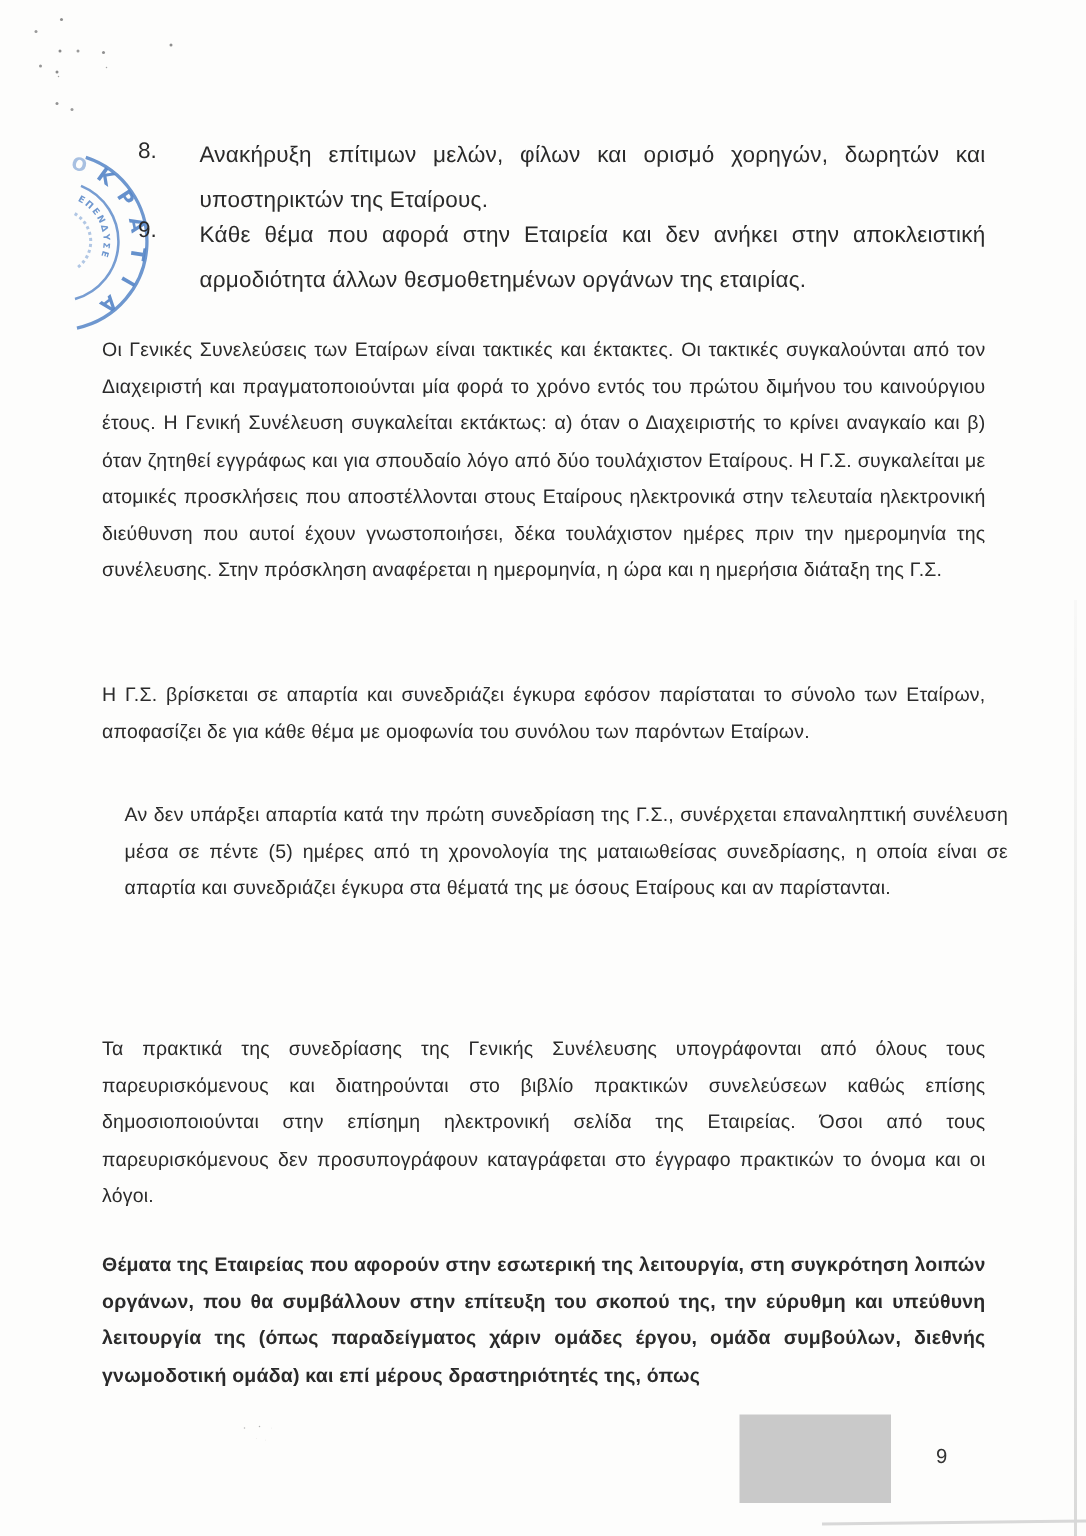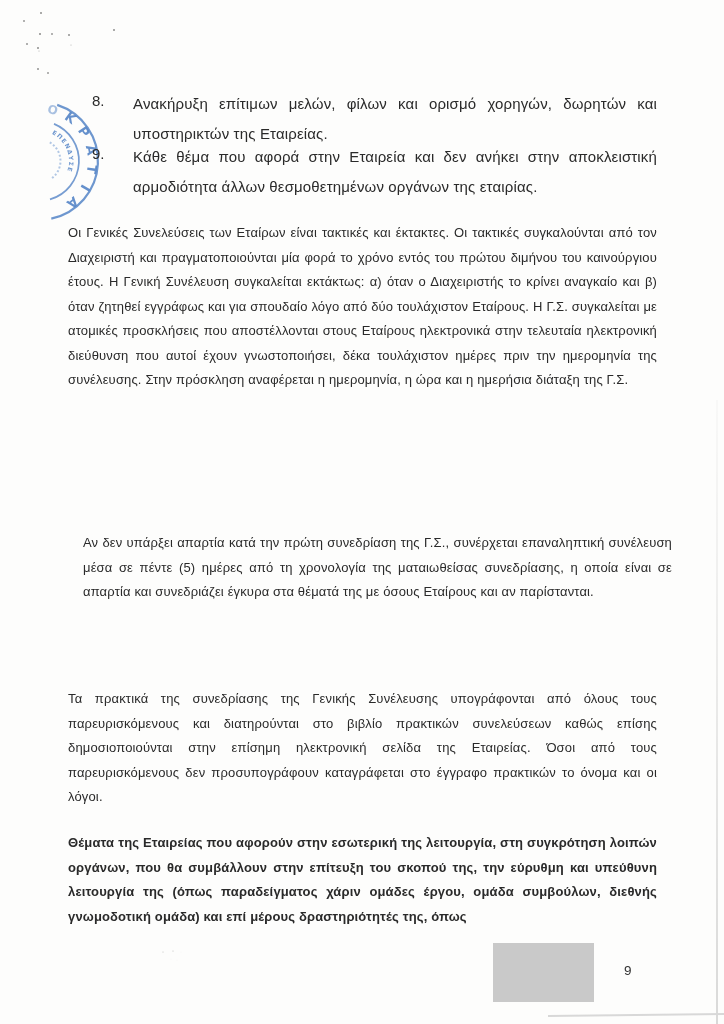--- a/index.html
+++ b/index.html
@@ -118,28 +118,29 @@
       <text x="0" y="0" font-size="13" opacity="0.9" transform="translate(81.4,90.5) rotate(120)">Ι</text>
       <text x="0" y="0" font-size="13" opacity="0.9" transform="translate(69.8,104.1) rotate(141)">Α</text>
       <text font-size="6" letter-spacing="1.2" opacity="0.85" text-anchor="start">
         <textPath href="#innerTextArc">ΕΠΕΝΔΥΣΕ</textPath>
       </text>
     </g>
   </svg>
 
   <div class="agenda-item" style="top:89px;">
     <div class="agenda-num">8.</div>
-    <div class="agenda-body">Ανακήρυξη επίτιμων μελών, φίλων και ορισμό χορηγών, δωρητών και υποστηρικτών της Εταιρείας.</div>
+    <div class="agenda-body">Ανακήρυξη επίτιμων μελών, φίλων και ορισμό χορηγών, δωρητών και υποστηρικτών της Εταίρους.</div>
   </div>
   <div class="agenda-item" style="top:142px;">
     <div class="agenda-num">9.</div>
     <div class="agenda-body">Κάθε θέμα που αφορά στην Εταιρεία και δεν ανήκει στην αποκλειστική αρμοδιότητα άλλων θεσμοθετημένων οργάνων της εταιρίας.</div>
   </div>
 
   <div class="body-text para" style="top:221px;">Οι Γενικές Συνελεύσεις των Εταίρων είναι τακτικές και έκτακτες. Οι τακτικές συγκαλούνται από τον Διαχειριστή και πραγματοποιούνται μία φορά το χρόνο εντός του πρώτου διμήνου του καινούργιου έτους. Η Γενική Συνέλευση συγκαλείται εκτάκτως: α) όταν ο Διαχειριστής το κρίνει αναγκαίο και β) όταν ζητηθεί εγγράφως και για σπουδαίο λόγο από δύο τουλάχιστον Εταίρους. Η Γ.Σ. συγκαλείται με ατομικές προσκλήσεις που αποστέλλονται στους Εταίρους  ηλεκτρονικά στην τελευταία ηλεκτρονική διεύθυνση που αυτοί έχουν γνωστοποιήσει, δέκα τουλάχιστον ημέρες πριν την ημερομηνία της συνέλευσης. Στην πρόσκληση αναφέρεται η ημερομηνία, η ώρα και η ημερήσια διάταξη της Γ.Σ.</div>
+  <div class="body-text para" style="top:451px;">Η Γ.Σ. βρίσκεται σε απαρτία και συνεδριάζει έγκυρα εφόσον παρίσταται το σύνολο των Εταίρων, αποφασίζει δε για κάθε θέμα με ομοφωνία του συνόλου των παρόντων Εταίρων.</div>
   <div class="body-text para" style="top:531px;margin-left:15px;">Αν δεν υπάρξει απαρτία κατά την πρώτη συνεδρίαση της Γ.Σ., συνέρχεται επαναληπτική συνέλευση μέσα σε πέντε (5) ημέρες από τη χρονολογία της ματαιωθείσας συνεδρίασης, η οποία είναι σε απαρτία και συνεδριάζει έγκυρα στα θέματά της με όσους Εταίρους και αν παρίστανται.</div>
   <div class="body-text para" style="top:640px;margin-top:47px;">Τα πρακτικά της συνεδρίασης της Γενικής Συνέλευσης υπογράφονται από όλους τους παρευρισκόμενους και διατηρούνται στο βιβλίο πρακτικών συνελεύσεων καθώς επίσης δημοσιοποιούνται στην επίσημη ηλεκτρονική σελίδα της Εταιρείας. Όσοι από τους παρευρισκόμενους δεν προσυπογράφουν καταγράφεται στο έγγραφο πρακτικών το όνομα και οι λόγοι.</div>
 
 
   <div class="body-text para" style="top:831px;font-weight:bold;">Θέματα της Εταιρείας που αφορούν στην εσωτερική της λειτουργία, στη συγκρότηση λοιπών οργάνων, που θα συμβάλλουν στην επίτευξη του σκοπού της, την εύρυθμη και υπεύθυνη λειτουργία της (όπως παραδείγματος χάριν ομάδες έργου, ομάδα συμβούλων, διεθνής γνωμοδοτική ομάδα) και επί μέρους δραστηριότητές της, όπως</div>
 
   <div class="redaction-box"></div>
 
   <div class="page-number">9</div>
 

